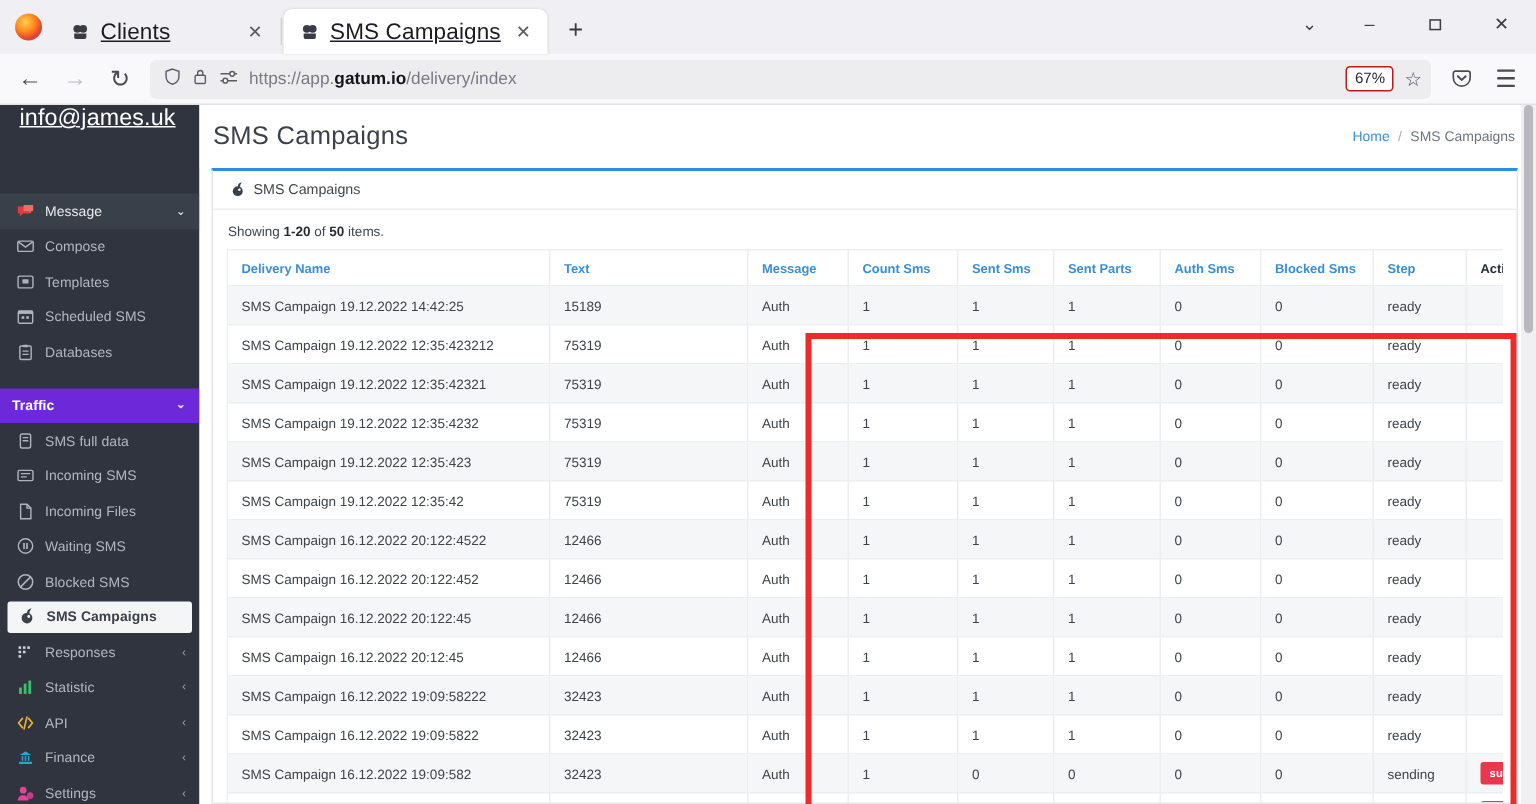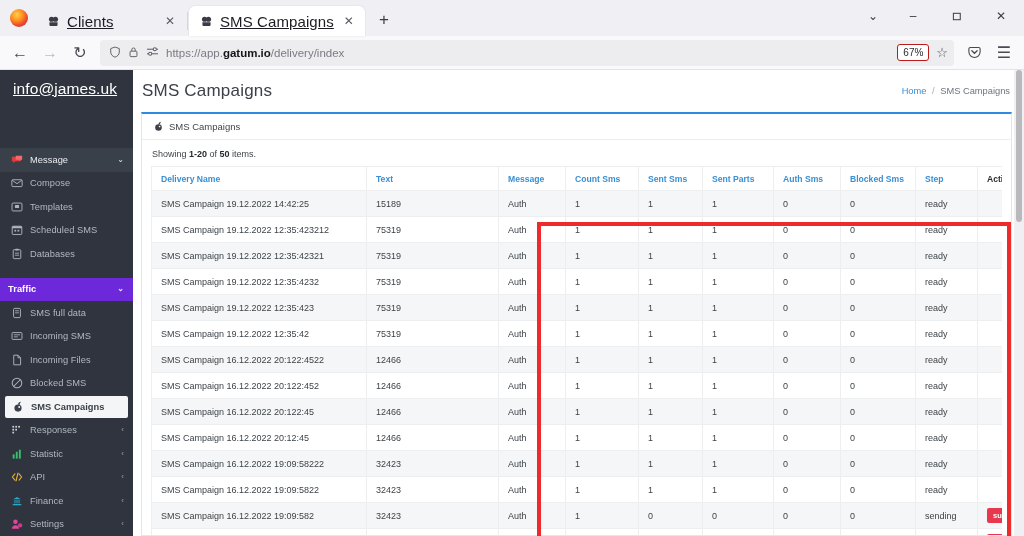--- a/index.html
+++ b/index.html
@@ -359,20 +359,30 @@
         <div class="nav-item sub">
           <span class="nav-ico">
               <svg width="12" height="12" viewBox="0 0 14 14">
                 <path d="M3.2 1.4h5l3 3v8.2h-8z" fill="none" stroke="#aeb4bd" stroke-width="1.1"></path>
                 <path d="M8.2 1.4v3h3" fill="none" stroke="#aeb4bd" stroke-width="1.1"></path>
               </svg>
             </span>
           <span class="nav-label">Incoming Files</span>
         </div>
 
+        <div class="nav-item sub">
+          <span class="nav-ico">
+              <svg width="12" height="12" viewBox="0 0 14 14">
+                <circle cx="7" cy="7" r="5.6" fill="none" stroke="#aeb4bd" stroke-width="1.1"></circle>
+                <rect x="5.2" y="4.6" width="1.3" height="4.8" fill="#aeb4bd"></rect>
+                <rect x="7.5" y="4.6" width="1.3" height="4.8" fill="#aeb4bd"></rect>
+              </svg>
+            </span>
+          <span class="nav-label">Waiting SMS</span>
+        </div>
 
         <div class="nav-item sub">
           <span class="nav-ico">
               <svg width="12" height="12" viewBox="0 0 14 14">
                 <circle cx="7" cy="7" r="5.6" fill="none" stroke="#aeb4bd" stroke-width="1.2"></circle>
                 <line x1="3.2" y1="10.8" x2="10.8" y2="3.2" stroke="#aeb4bd" stroke-width="1.2"></line>
               </svg>
             </span>
           <span class="nav-label">Blocked SMS</span>
         </div>

